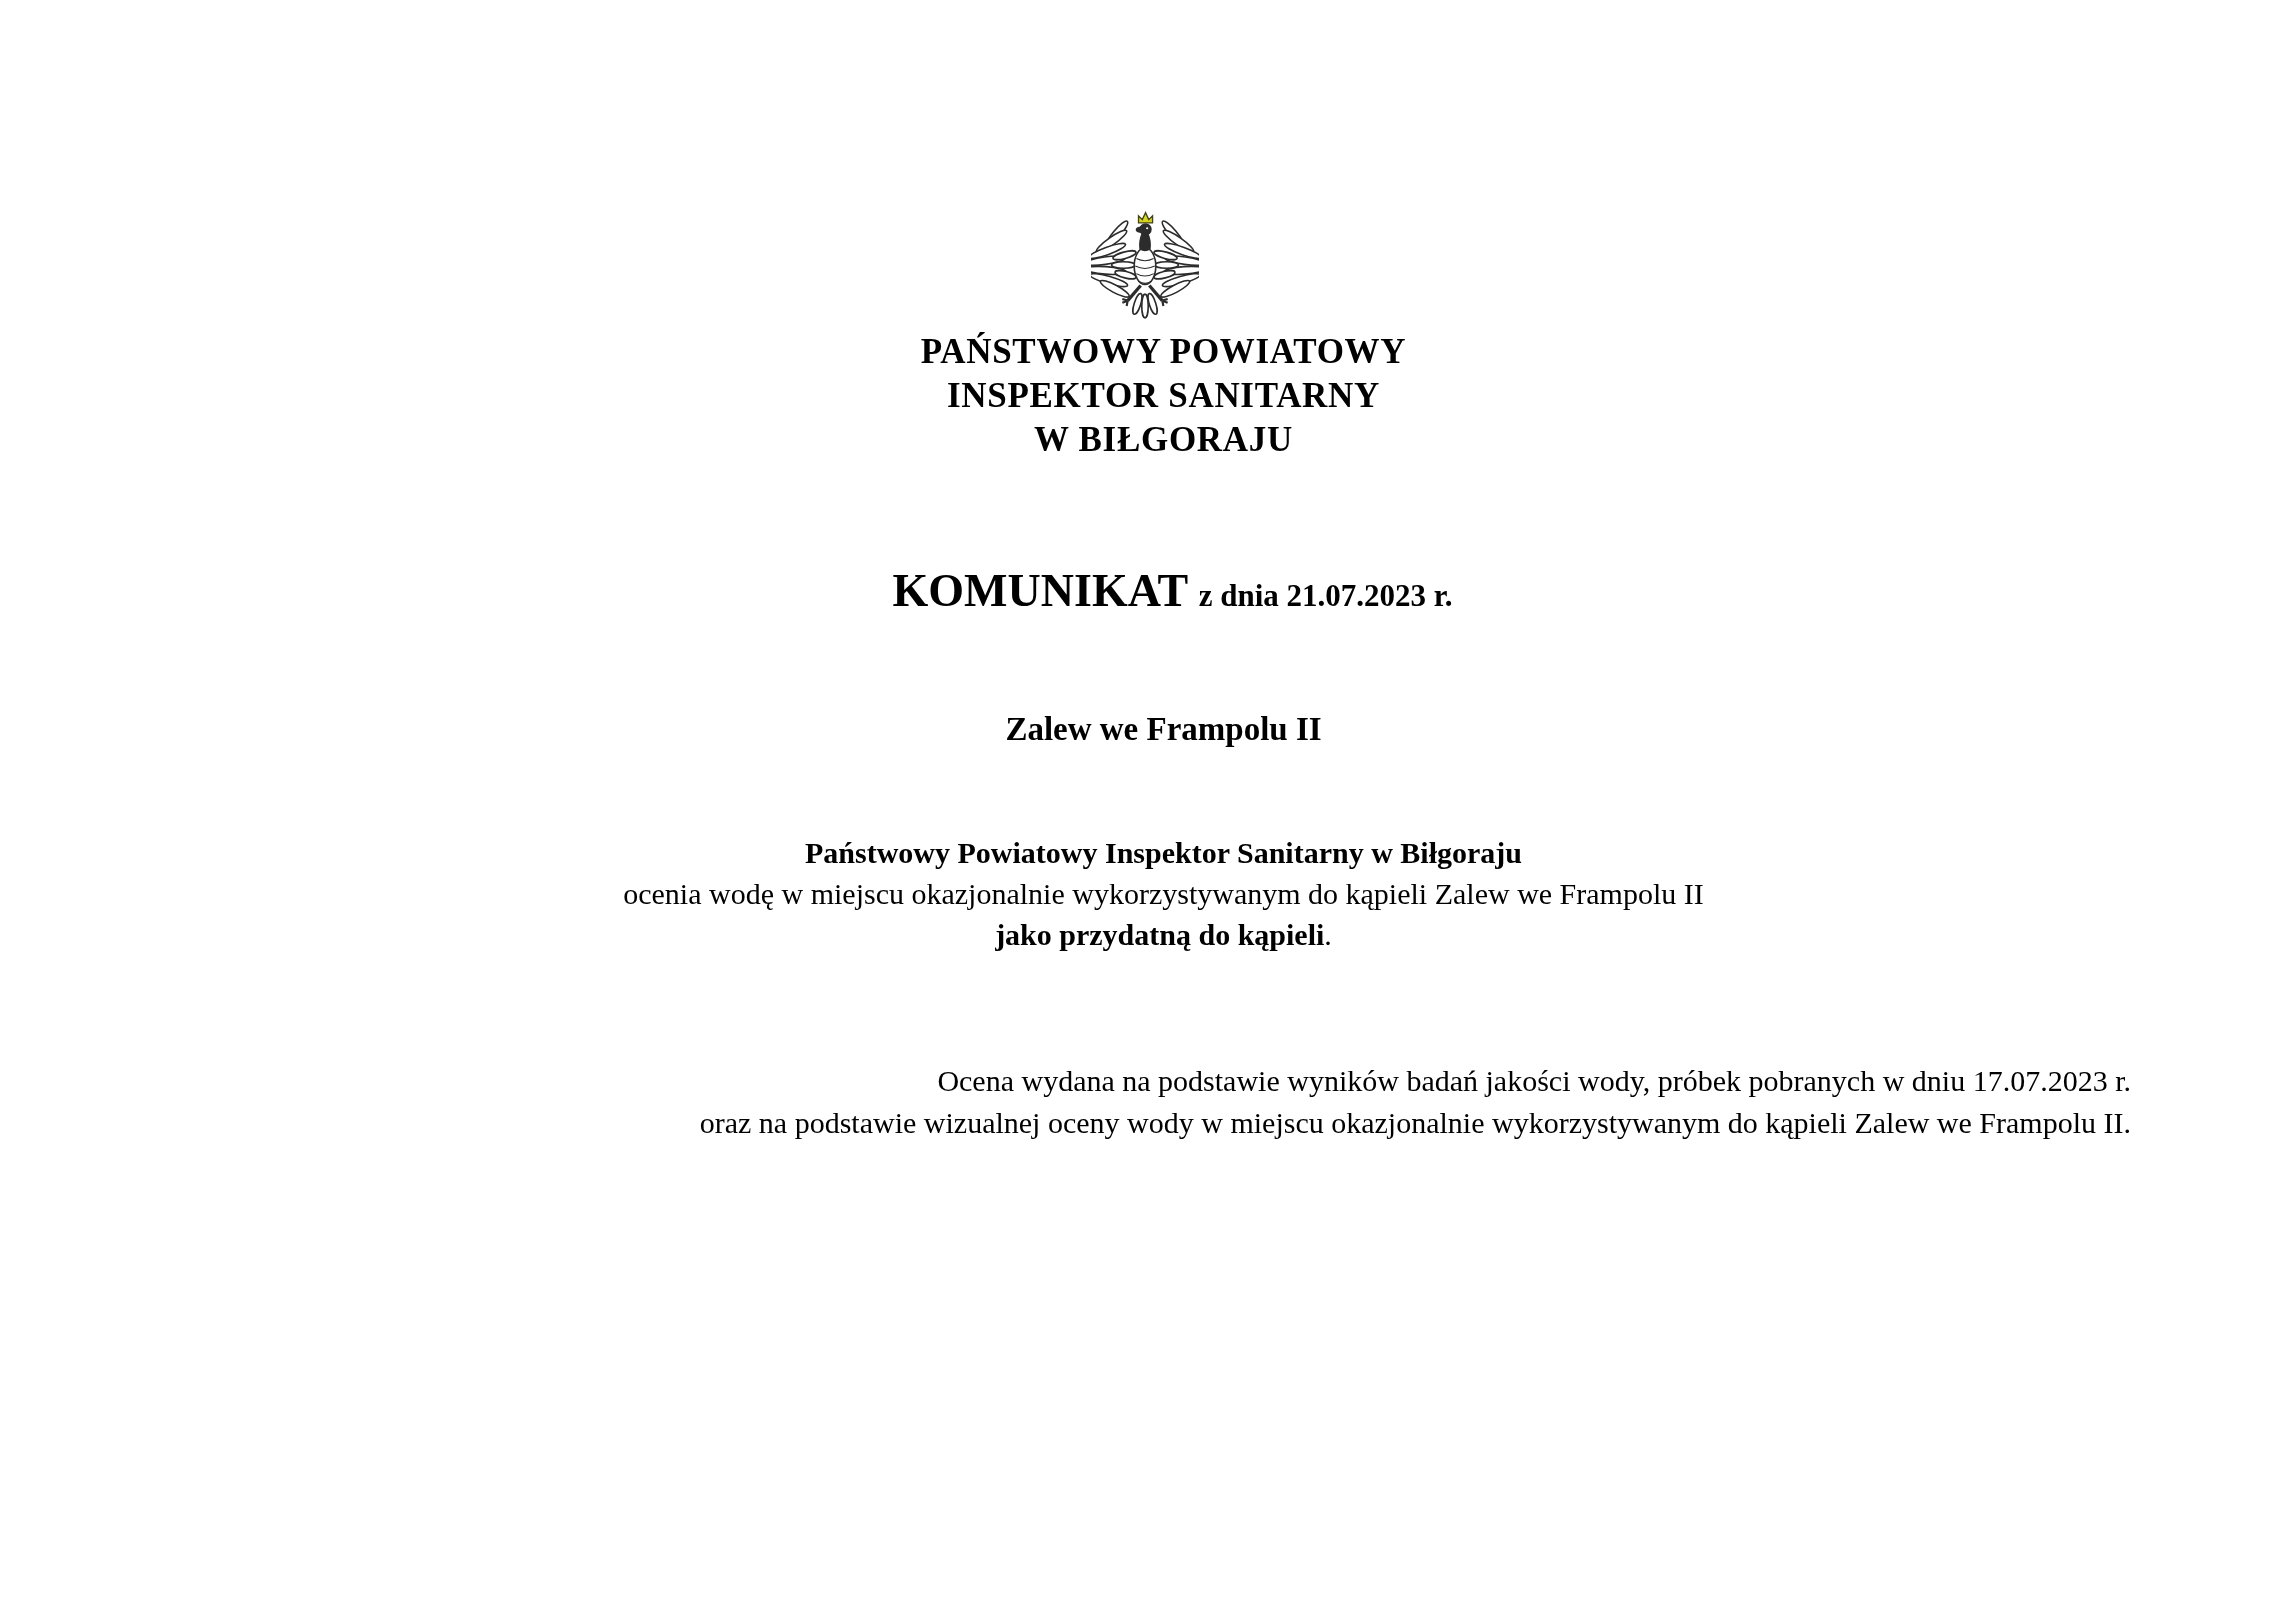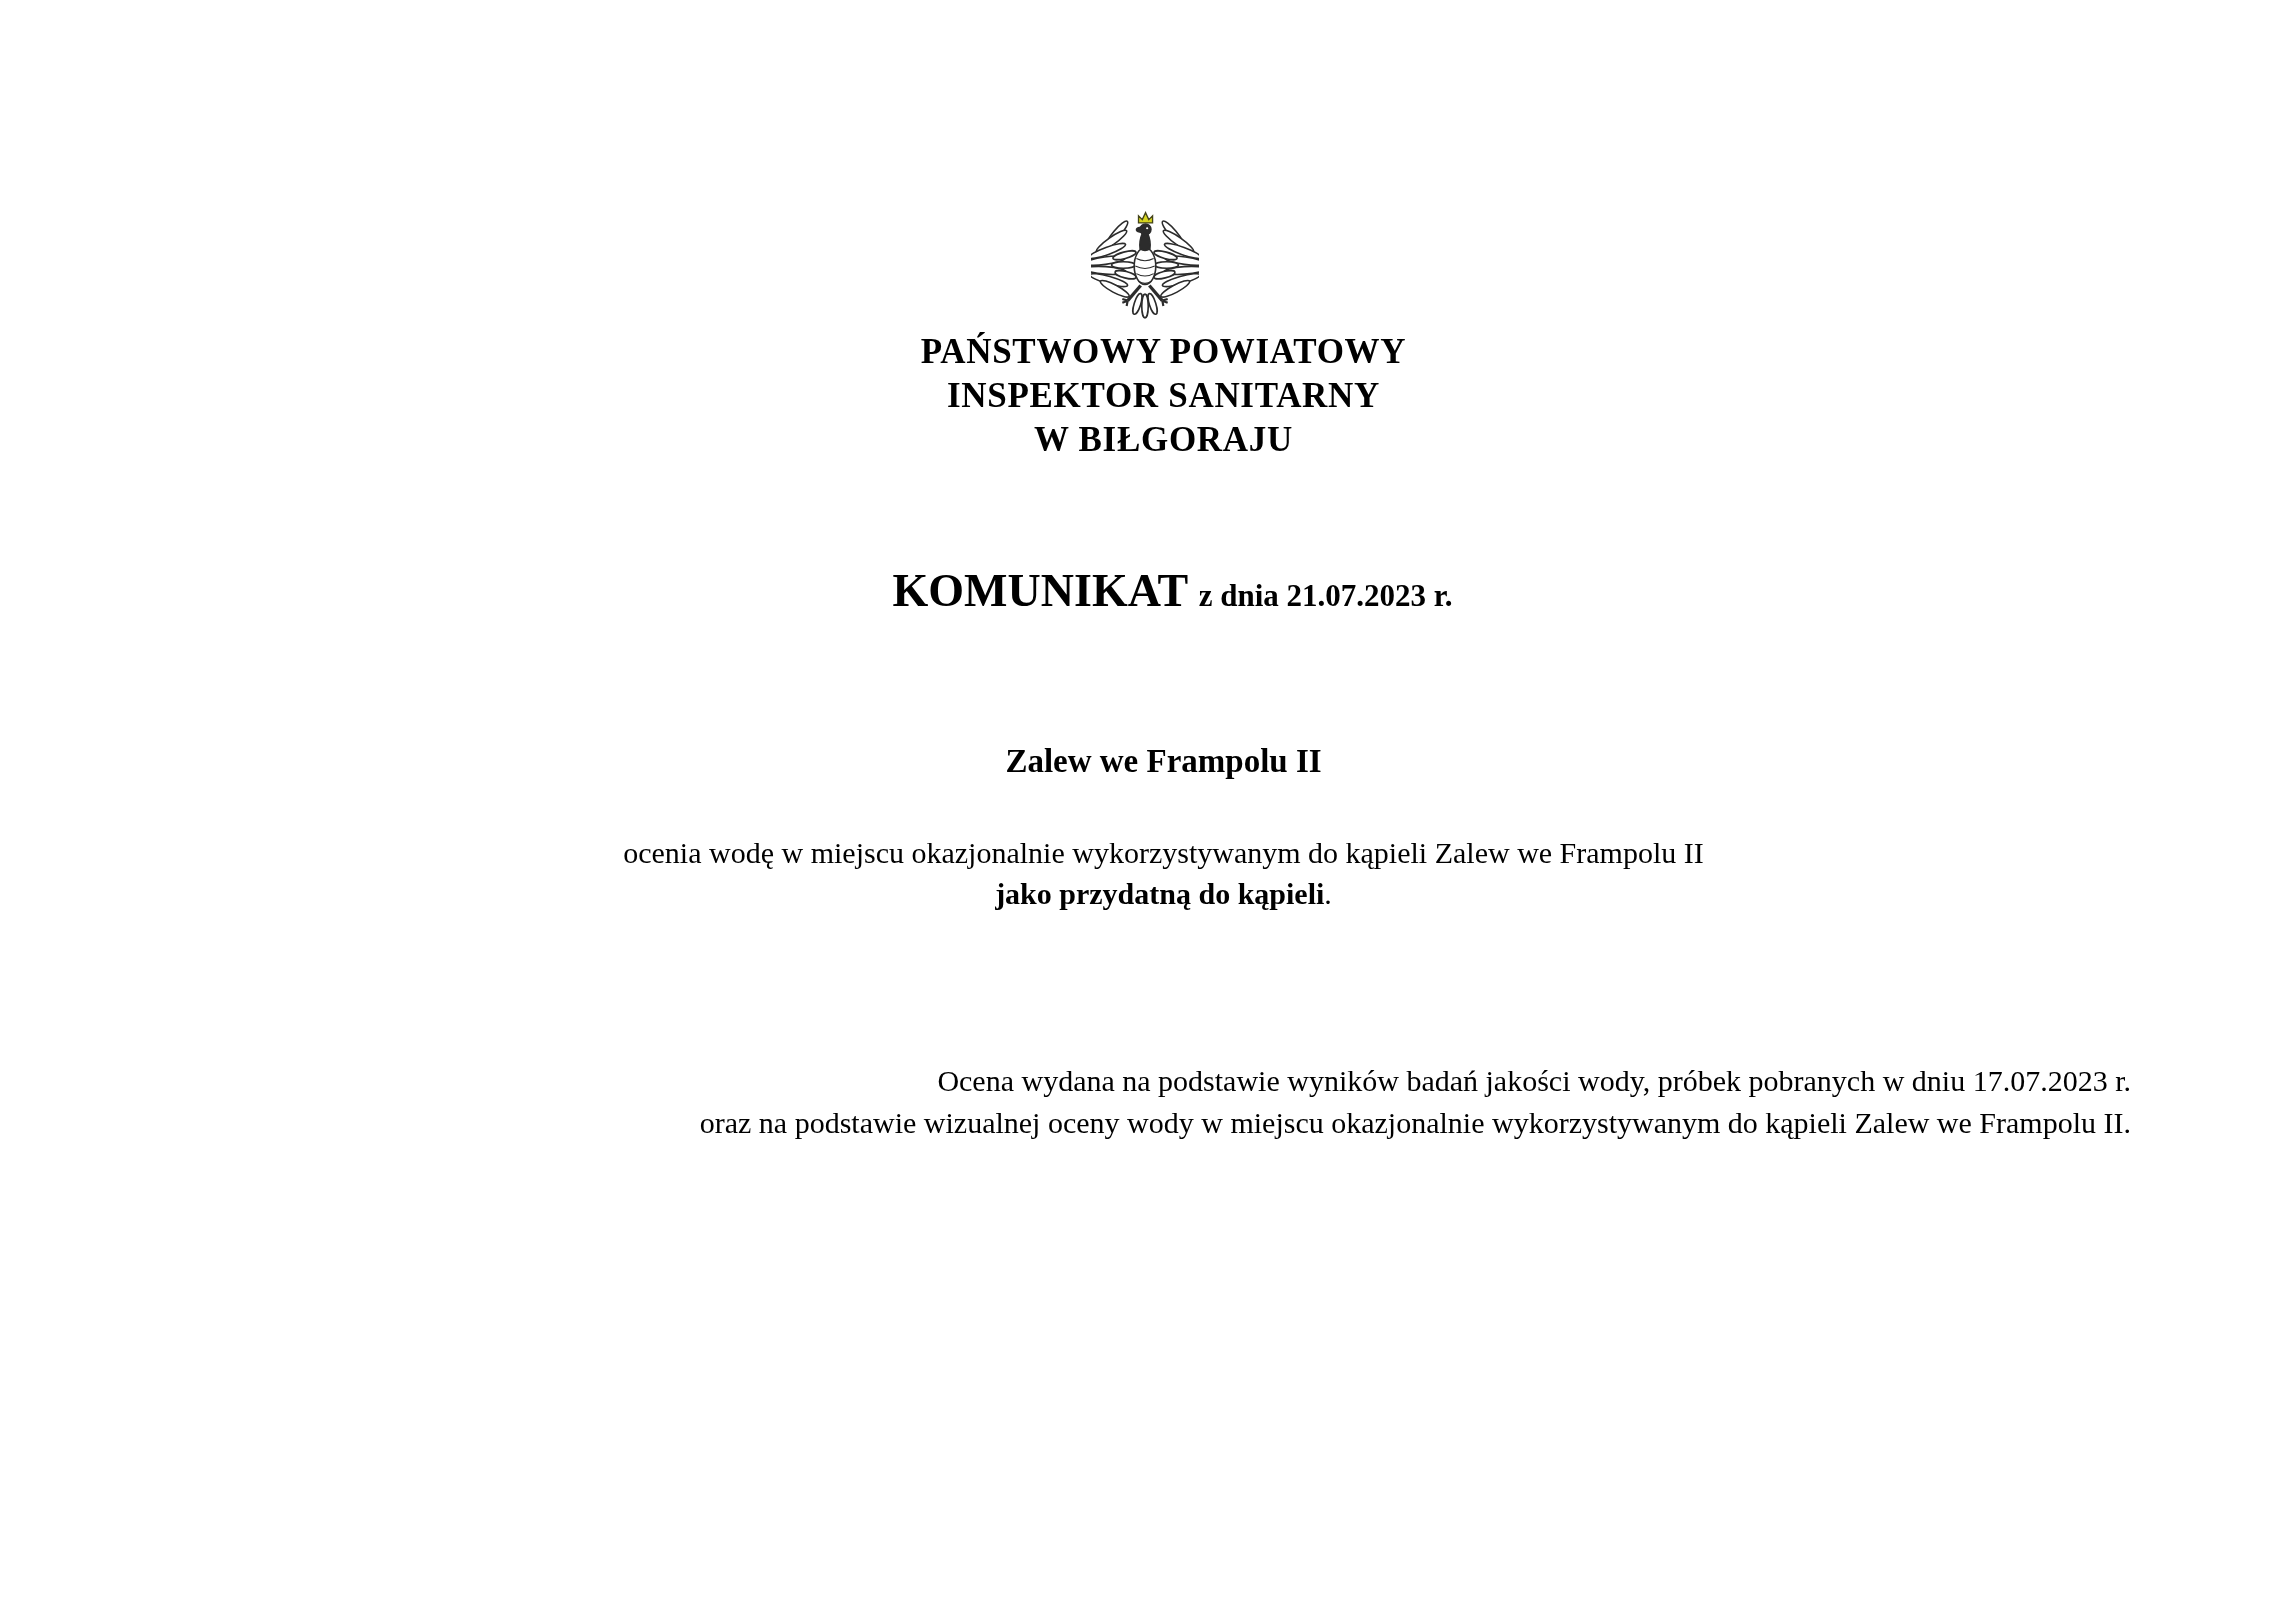--- a/index.html
+++ b/index.html
@@ -63,21 +63,20 @@
     line-height: 37px;
   }
   .location {
     position: absolute;
     top: 710px;
     left: 0;
     width: 100%;
     font-size: 33px;
     font-weight: bold;
     line-height: 39px;
-    margin-top: 32px;
   }
   .assessment {
     position: absolute;
     top: 832px;
     left: 0;
     width: 100%;
     font-size: 30px;
     line-height: 41px;
   }
   .basis {
@@ -155,20 +154,21 @@
   </div>
 
   <div class="title-line">
     <span class="title-main">KOMUNIKAT</span><span class="title-date">z dnia 21.07.2023 r.</span>
   </div>
 
 
   <div class="location">Zalew we Frampolu II</div>
 
   <div class="assessment">
+    <div class="bold">Państwowy Powiatowy Inspektor Sanitarny w Biłgoraju</div>
     <div>ocenia wodę w miejscu okazjonalnie wykorzystywanym do kąpieli Zalew we Frampolu II</div>
     <div><span class="bold">jako przydatną do kąpieli</span><span>.</span></div>
   </div>
 
   <div class="basis">
     <div>Ocena wydana na podstawie wyników badań jakości wody, próbek pobranych w dniu 17.07.2023 r.</div>
     <div>oraz na podstawie wizualnej oceny wody w miejscu okazjonalnie wykorzystywanym do kąpieli Zalew we Frampolu II.</div>
   </div>
 
 </div>

